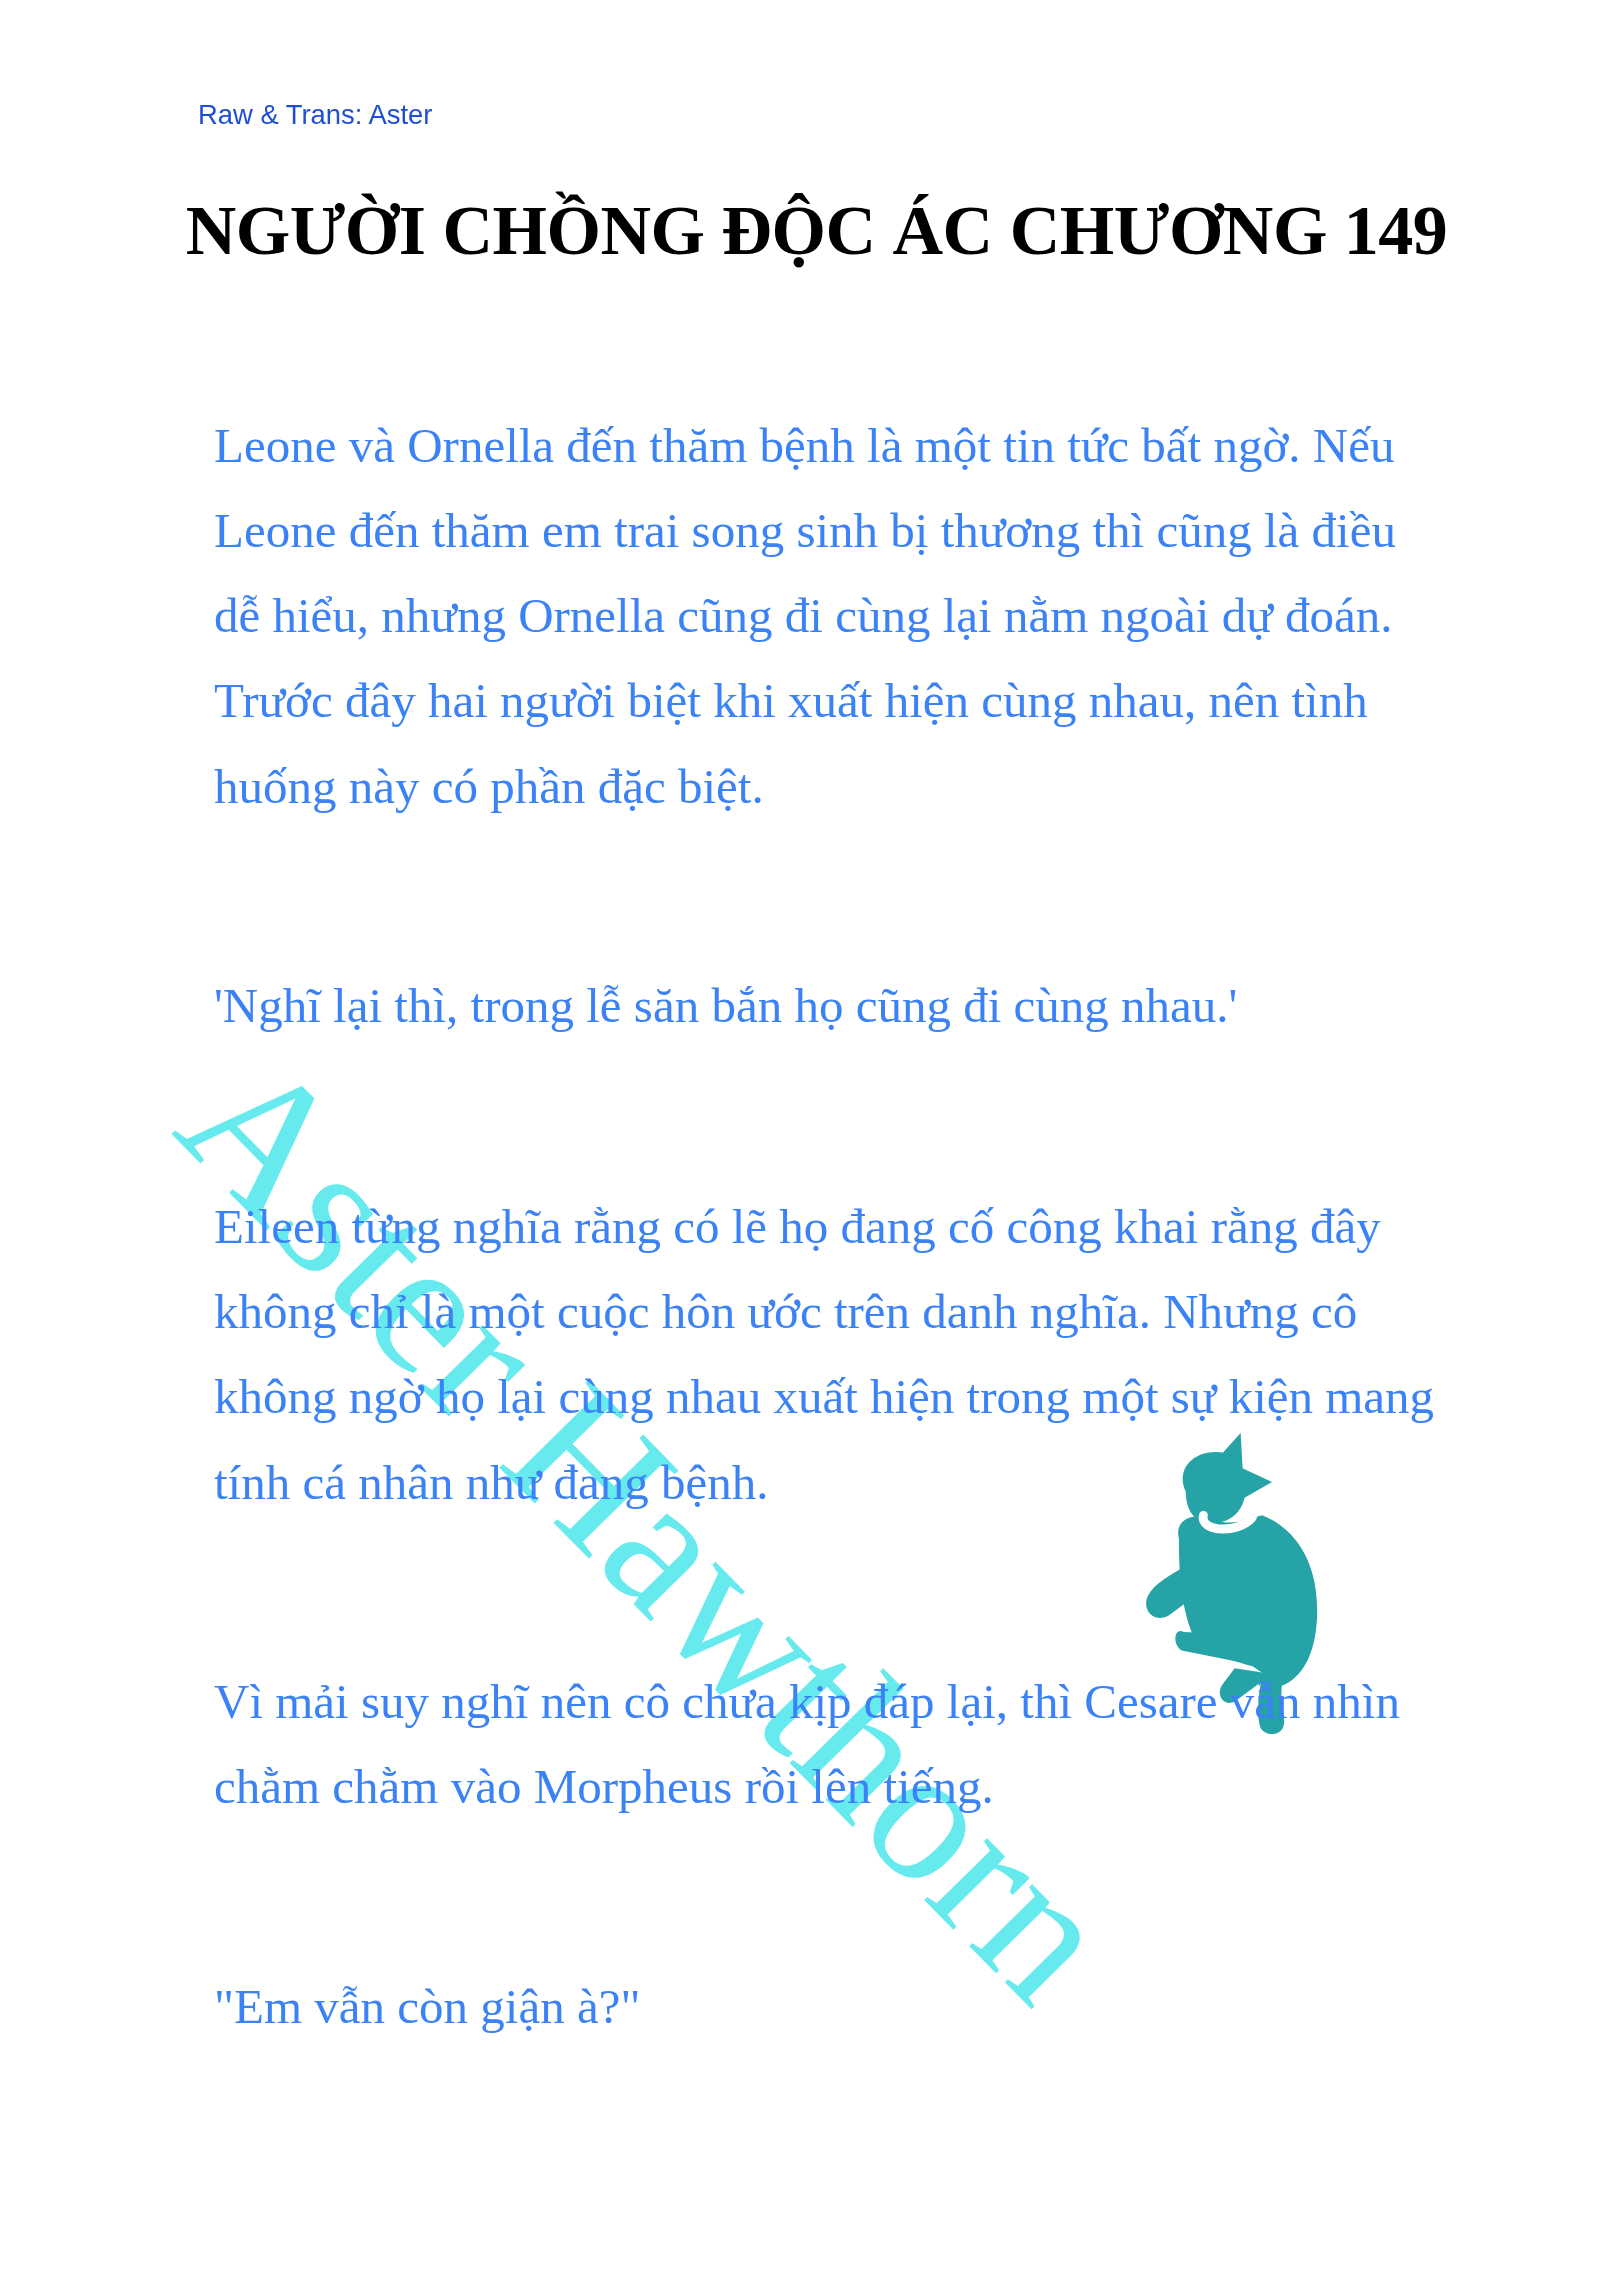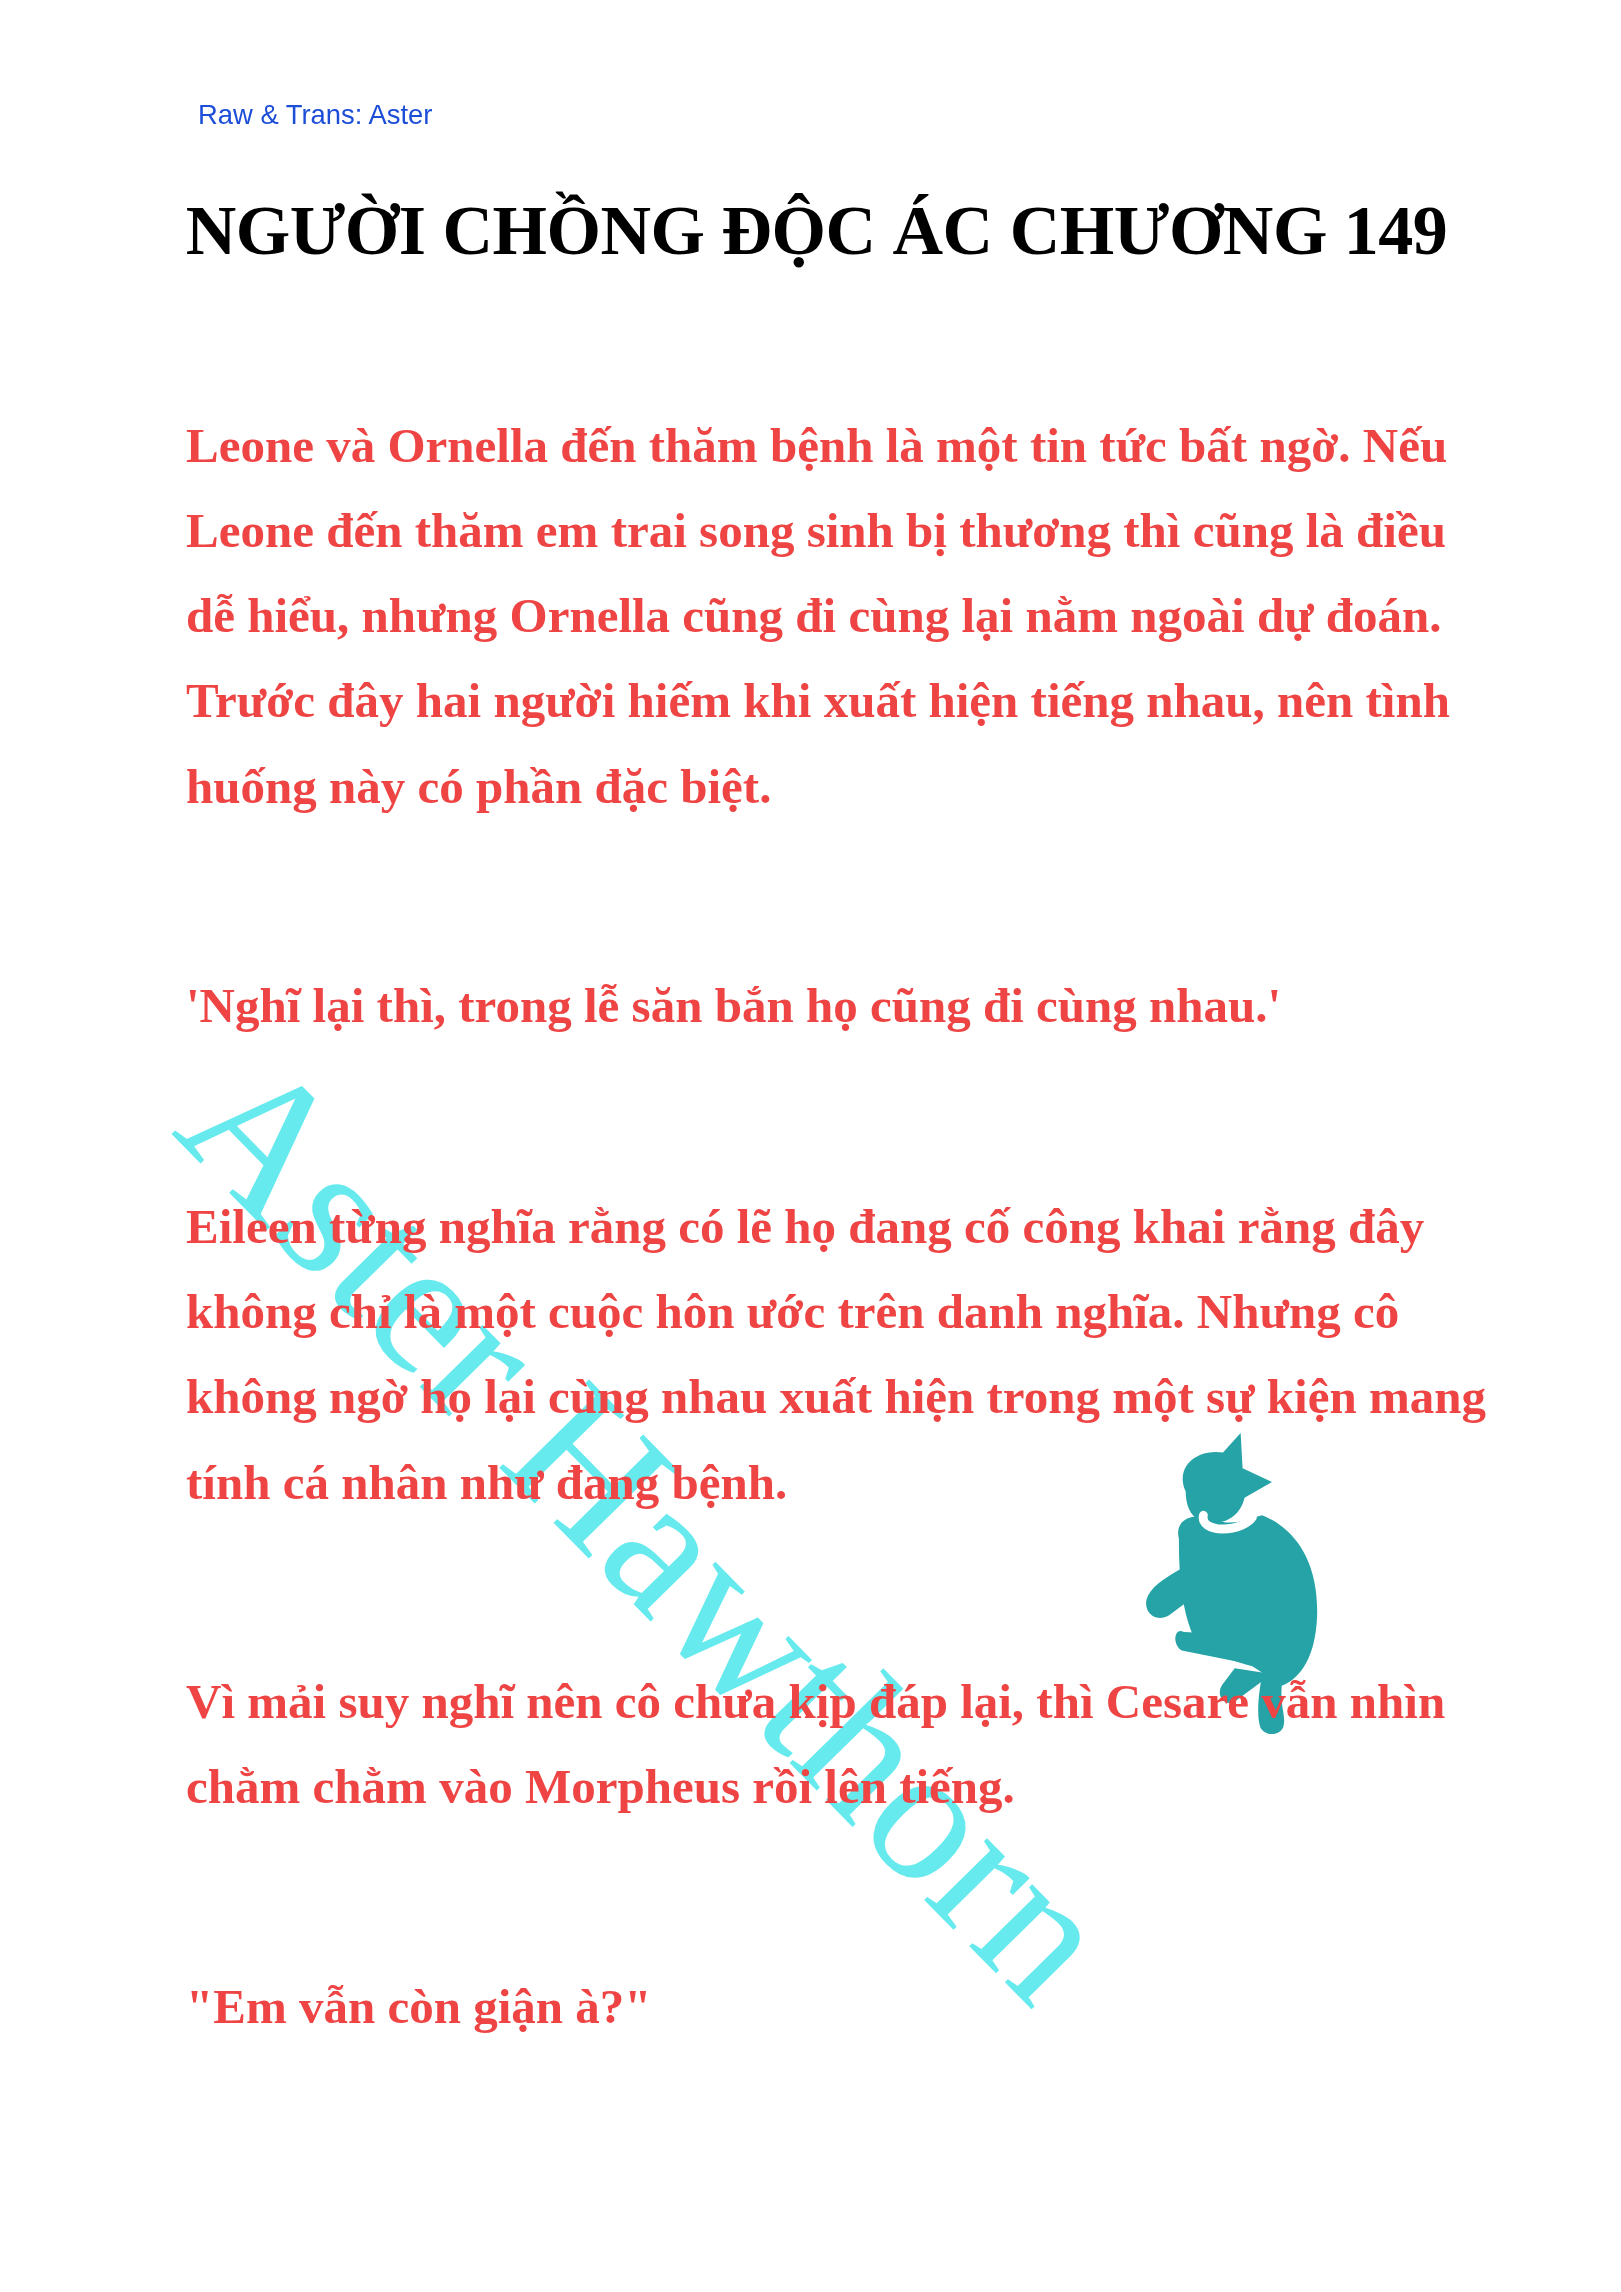--- a/index.html
+++ b/index.html
@@ -18,23 +18,23 @@
     .watermark {
       position: absolute; left: 216px; top: 990px; width: 1304px;
       font-family: "Liberation Serif", serif; font-size: 192px; color: #5ee9ee;
       line-height: 196px; white-space: nowrap;
       transform-origin: 0 50%; transform: rotate(45.5deg);
       z-index: 1; opacity: 0.95;
     }
     .cat { position: absolute; left: 1125px; top: 1421px; width: 196px; height: 314px; z-index: 1; }
     .body-text { position: absolute; left: 0; top: 0; z-index: 2; }
     .line {
-      position: absolute; left: 186px;
-      font-family: "Liberation Serif", serif; font-size: 49px; color: #ef4444;
-      line-height: 59px; white-space: nowrap; font-weight: bold;
+      position: absolute; left: 214px;
+      font-family: "Liberation Serif", serif; font-size: 49px; color: #3b82f6;
+      line-height: 59px; white-space: nowrap;
     }
   </style>
 </head>
 <body>
 
 <div class="page">
 
   <div class="header">Raw &amp; Trans: Aster</div>
 
   <div class="title">NGƯỜI CHỒNG ĐỘC ÁC CHƯƠNG 149</div>
@@ -58,21 +58,21 @@
     </g>
 
     <path d="M80 96 C 78 104, 86 110, 100 110 C 114 110, 126 104, 130 98" stroke="#ffffff" stroke-width="9" fill="none" stroke-linecap="round"></path>
   </svg>
 
   <div class="body-text">
 
     <div class="line" style="top:416px">Leone và Ornella đến thăm bệnh là một tin tức bất ngờ. Nếu</div>
     <div class="line" style="top:501px">Leone đến thăm em trai song sinh bị thương thì cũng là điều</div>
     <div class="line" style="top:586px">dễ hiểu, nhưng Ornella cũng đi cùng lại nằm ngoài dự đoán.</div>
-    <div class="line" style="top:671px">Trước đây hai người hiếm khi xuất hiện tiếng nhau, nên tình</div>
+    <div class="line" style="top:671px">Trước đây hai người biệt khi xuất hiện cùng nhau, nên tình</div>
     <div class="line" style="top:757px">huống này có phần đặc biệt.</div>
 
     <div class="line" style="top:976px">'Nghĩ lại thì, trong lễ săn bắn họ cũng đi cùng nhau.'</div>
 
     <div class="line" style="top:1197px">Eileen từng nghĩa rằng có lẽ họ đang cố công khai rằng đây</div>
     <div class="line" style="top:1282px">không chỉ là một cuộc hôn ước trên danh nghĩa. Nhưng cô</div>
     <div class="line" style="top:1367px">không ngờ họ lại cùng nhau xuất hiện trong một sự kiện mang</div>
     <div class="line" style="top:1453px">tính cá nhân như đang bệnh.</div>
 
     <div class="line" style="top:1672px">Vì mải suy nghĩ nên cô chưa kịp đáp lại, thì Cesare vẫn nhìn</div>

